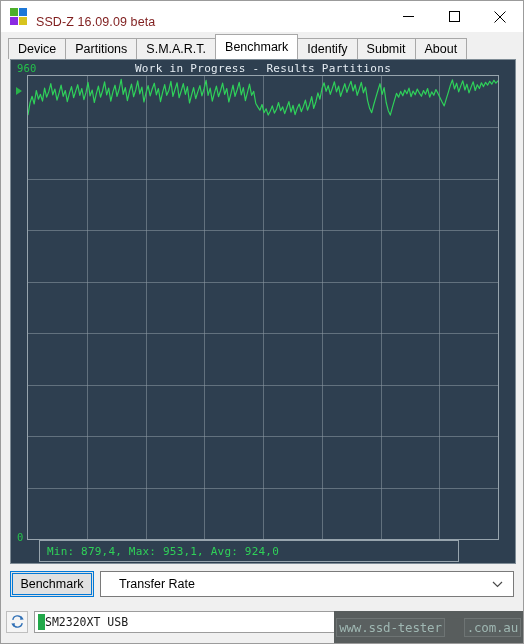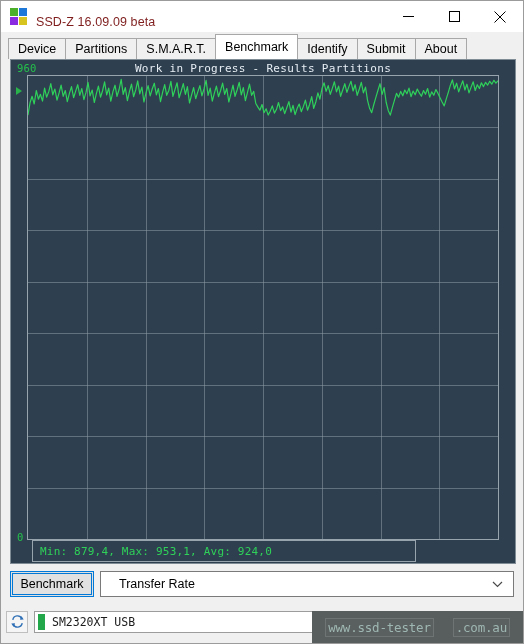--- a/index.html
+++ b/index.html
@@ -163,23 +163,23 @@
     content: "";
     position: absolute;
     left: -6px; top: -4px;
     width: 0; height: 0;
     border-top: 4px solid transparent;
     border-bottom: 4px solid transparent;
     border-left: 6px solid #29b34a;
   }
   .stats-box {
     position: absolute;
-    left: 21px;
+    left: 28px;
     top: 480px;
-    width: 384px;
+    width: 420px;
     height: 22px;
     border: 1px solid #97a4ad;
     box-sizing: border-box;
     display: flex;
     align-items: center;
   }
   .stats-text {
     font-size: 11px;
     color: #2fd158;
     padding-left: 7px;
@@ -272,34 +272,33 @@
     width: 7px;
     height: 16px;
     background: #22a84a;
     margin-left: 3px;
     flex: 0 0 auto;
   }
   .device-name {
     font-family: "DejaVu Sans Mono", "Liberation Mono", monospace;
     font-size: 11.5px;
     color: #1b1b1b;
-    padding-left: 7px;
     white-space: nowrap;
   }
 
   
   .watermark {
     position: absolute;
     right: 0;
     bottom: 0;
     height: 32px;
     display: flex;
     align-items: center;
     background: #585d5d;
-    padding: 0 13px;
+    padding: 0 2px;
     pointer-events: none;
   }
   .wm-a, .wm-b {
     font-family: "DejaVu Sans Mono", "Liberation Mono", monospace;
     font-size: 12.5px;
     color: #9fb7b2;
     background: #5a6060;
     border: 1px solid #6e7474;
     padding: 1px 2px;
     letter-spacing: -0.2px;

